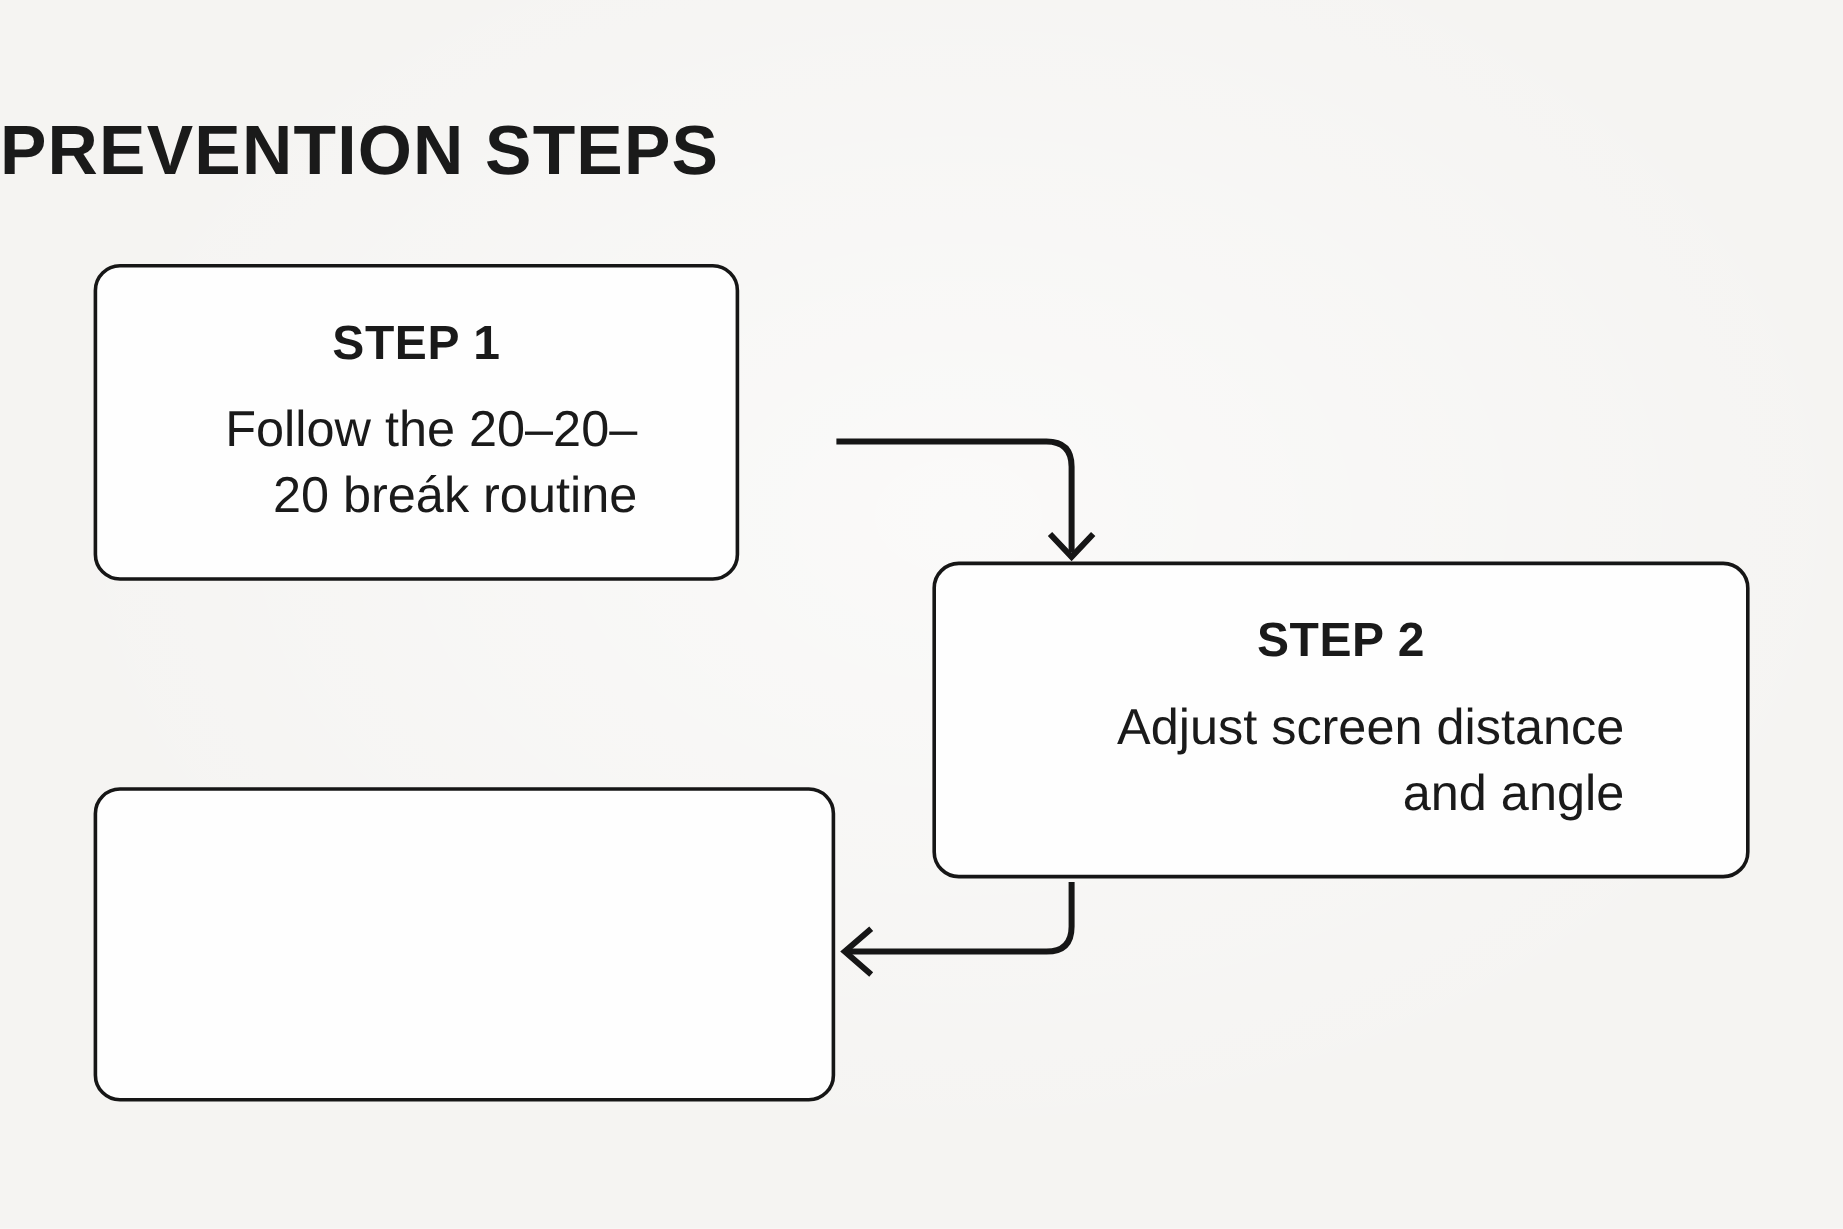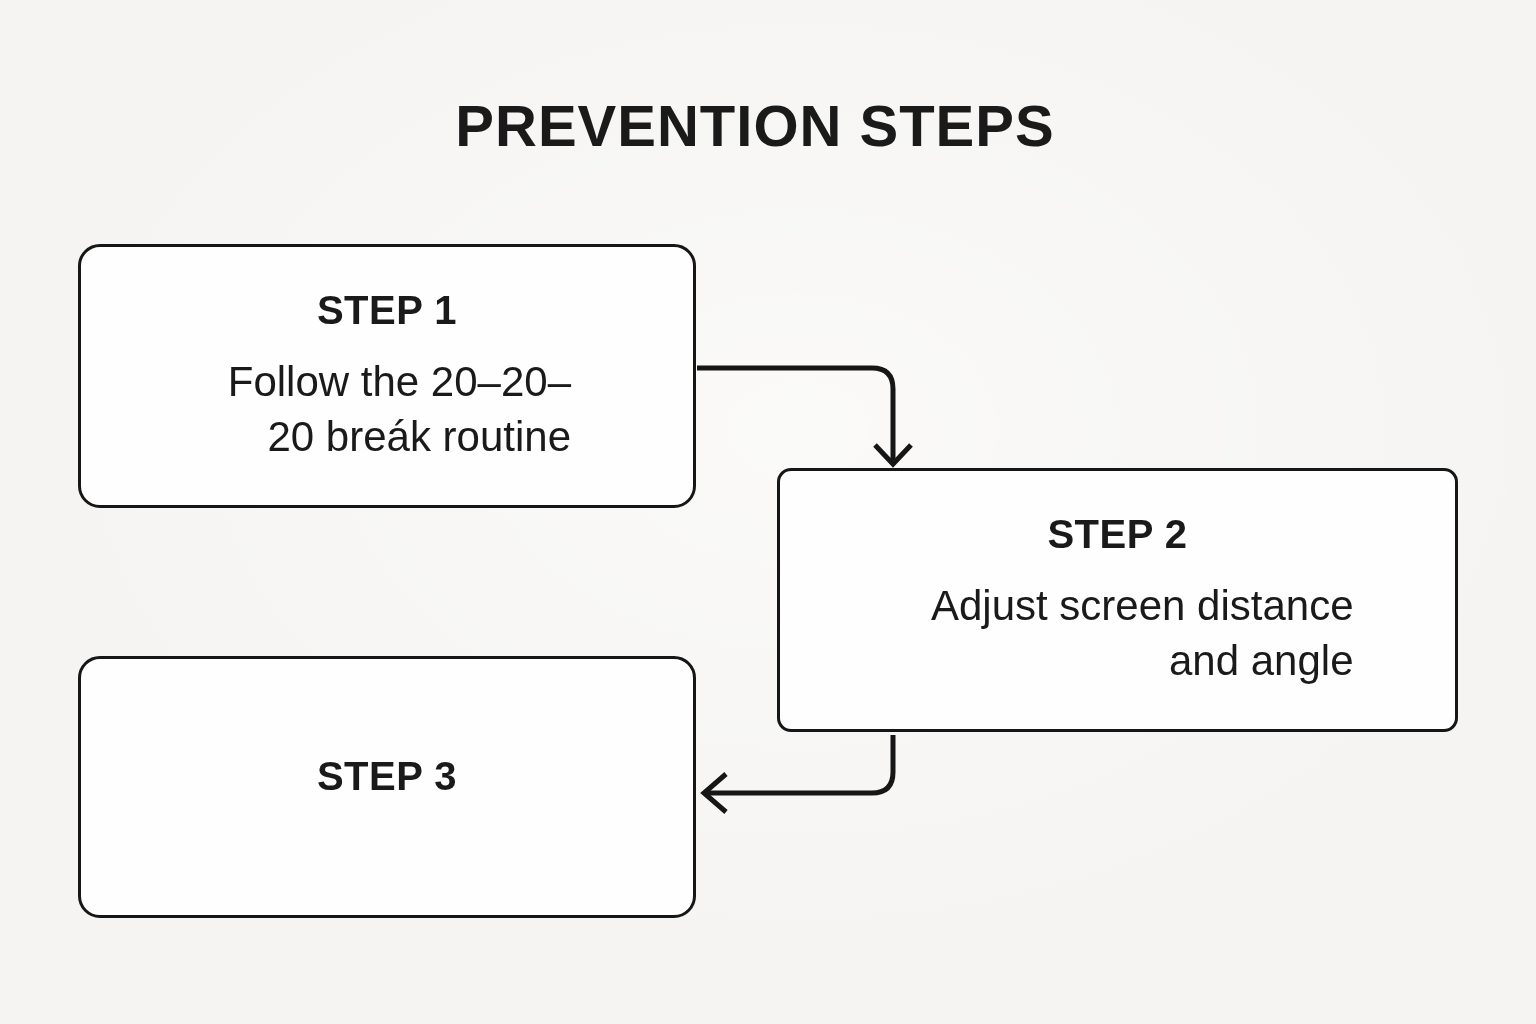--- a/index.html
+++ b/index.html
@@ -22,21 +22,20 @@
       radial-gradient(ellipse 1300px 900px at 52% 42%,
         rgba(255,255,255,0.55) 0%, rgba(255,255,255,0.0) 60%),
       var(--background);
     color: var(--text);
   }
   .page-title {
     position: absolute;
     top: 92px;
     left: 0;
     width: 1510px;
-    text-align: center;
     font-size: 58px;
     font-weight: 700;
     letter-spacing: 1px;
     color: var(--text);
   }
   .step-box {
     position: absolute;
     background: var(--box-fill);
     border: 3px solid var(--line);
     border-radius: 22px;
@@ -52,22 +51,22 @@
     letter-spacing: 0.5px;
     margin-bottom: 22px;
     color: var(--text);
   }
   .step-box .step-description {
     font-size: 42px;
     font-weight: 400;
     line-height: 1.3;
     color: var(--text);
   }
-  .step-1 { left: 78px;  top: 244px; width: 618px; height: 264px; }
-  .step-2 { left: 777px; top: 468px; width: 681px; height: 264px; border-radius: 14px; }
+  .step-1 { left: 78px;  top: 220px; width: 538px; height: 264px; }
+  .step-2 { left: 777px; top: 468px; width: 681px; height: 264px; }
   .step-3 { left: 78px;  top: 656px; width: 618px; height: 262px; }
   .step-1 .step-description { max-width: 368px; text-align: right; }
   .step-2 .step-description { max-width: 472px; text-align: right; }
   .step-3 .step-description { max-width: 418px; }
   .connector-layer {
     position: absolute;
     inset: 0;
     pointer-events: none;
   }
   .connector-layer path,
@@ -99,16 +98,15 @@
     <div class="step-label">STEP 1</div>
     <div class="step-description">Follow the 20–20–20 breák routine</div>
   </div>
 
   <div class="step-box step-2">
     <div class="step-label">STEP 2</div>
     <div class="step-description">Adjust screen distance and angle</div>
   </div>
 
   <div class="step-box step-3">
-    <div class="step-label">STEP 3</div>
   </div>
 
 </div>
 
 </body></html>

